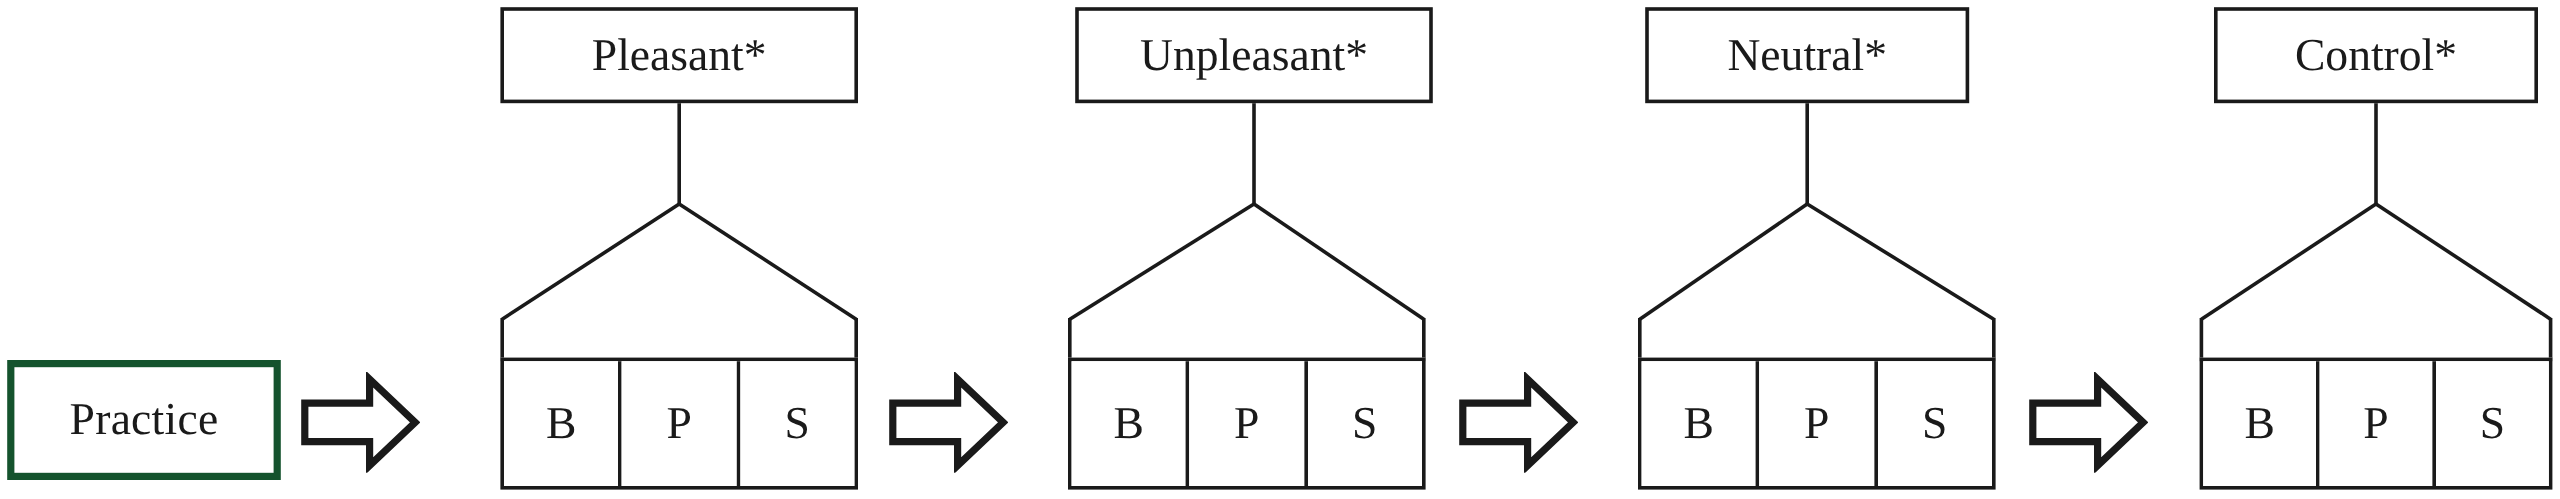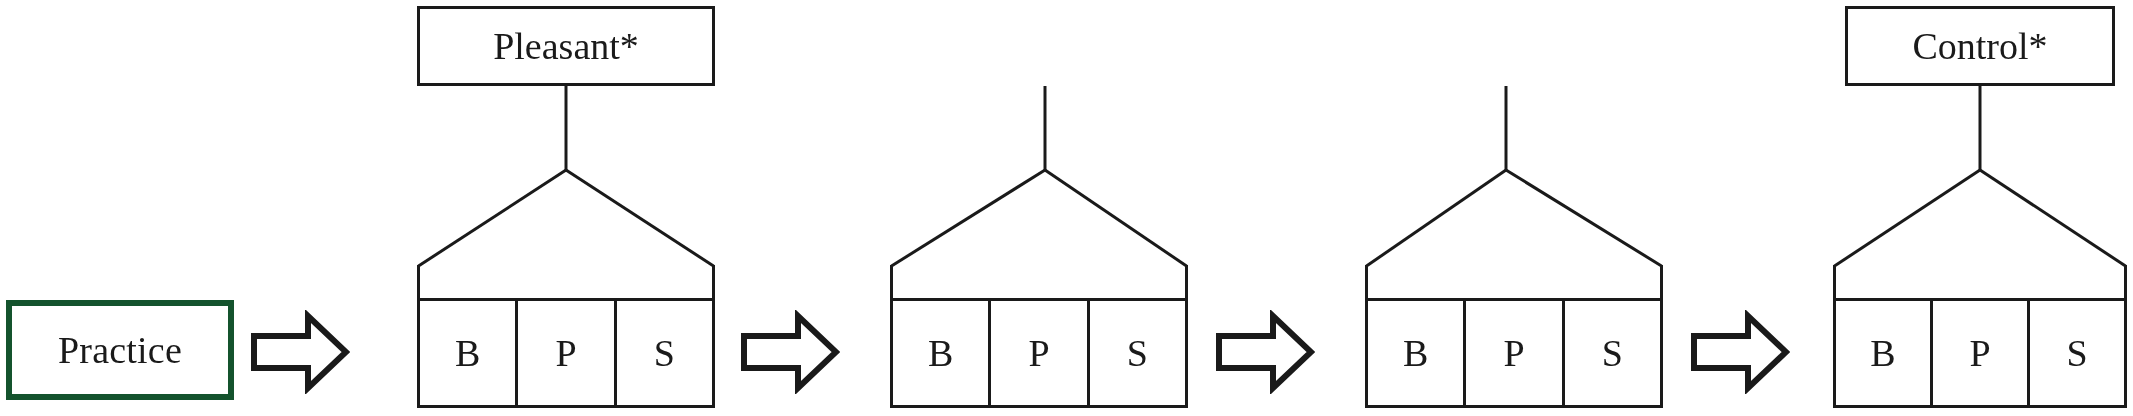--- a/index.html
+++ b/index.html
@@ -151,20 +151,23 @@
     </div>
   </div>
 
   <div class="arrow" style="left:740px;">
     <svg viewBox="0 0 100 84" preserveAspectRatio="none" aria-hidden="true">
       <polygon points="4,26 58,26 58,6 96,42 58,78 58,58 4,58" fill="#ffffff" stroke="#1a1a1a" stroke-width="6" stroke-linejoin="miter"></polygon>
     </svg>
   </div>
 
   <div class="group" style="left:890px; width:298px;">
+    <div class="title-box" style="left:6px; width:298px;">
+      <span class="label">Unpleasant*</span>
+    </div>
     <svg class="connector" width="298" height="112" viewBox="0 0 298 112">
       <line x1="155" y1="0" x2="155" y2="84" stroke="#1a1a1a" stroke-width="3"></line>
       <line x1="155" y1="84" x2="1.5" y2="180" stroke="#1a1a1a" stroke-width="3"></line>
       <line x1="155" y1="84" x2="296.5" y2="180" stroke="#1a1a1a" stroke-width="3"></line>
     </svg>
     <div class="house-body" style="left:0px; top:265px; width:298px; height:36px;"></div>
     <div class="cell-row" style="left:0px; top:298px; width:298px;">
       <div class="cell">
           <span class="label">B</span>
         </div>
@@ -177,20 +180,23 @@
     </div>
   </div>
 
   <div class="arrow" style="left:1215px;">
     <svg viewBox="0 0 100 84" preserveAspectRatio="none" aria-hidden="true">
       <polygon points="4,26 58,26 58,6 96,42 58,78 58,58 4,58" fill="#ffffff" stroke="#1a1a1a" stroke-width="6" stroke-linejoin="miter"></polygon>
     </svg>
   </div>
 
   <div class="group" style="left:1365px; width:298px;">
+    <div class="title-box" style="left:6px; width:270px;">
+      <span class="label">Neutral*</span>
+    </div>
     <svg class="connector" width="298" height="112" viewBox="0 0 298 112">
       <line x1="141" y1="0" x2="141" y2="84" stroke="#1a1a1a" stroke-width="3"></line>
       <line x1="141" y1="84" x2="1.5" y2="180" stroke="#1a1a1a" stroke-width="3"></line>
       <line x1="141" y1="84" x2="296.5" y2="180" stroke="#1a1a1a" stroke-width="3"></line>
     </svg>
     <div class="house-body" style="left:0px; top:265px; width:298px; height:36px;"></div>
     <div class="cell-row" style="left:0px; top:298px; width:298px;">
       <div class="cell">
           <span class="label">B</span>
         </div>

